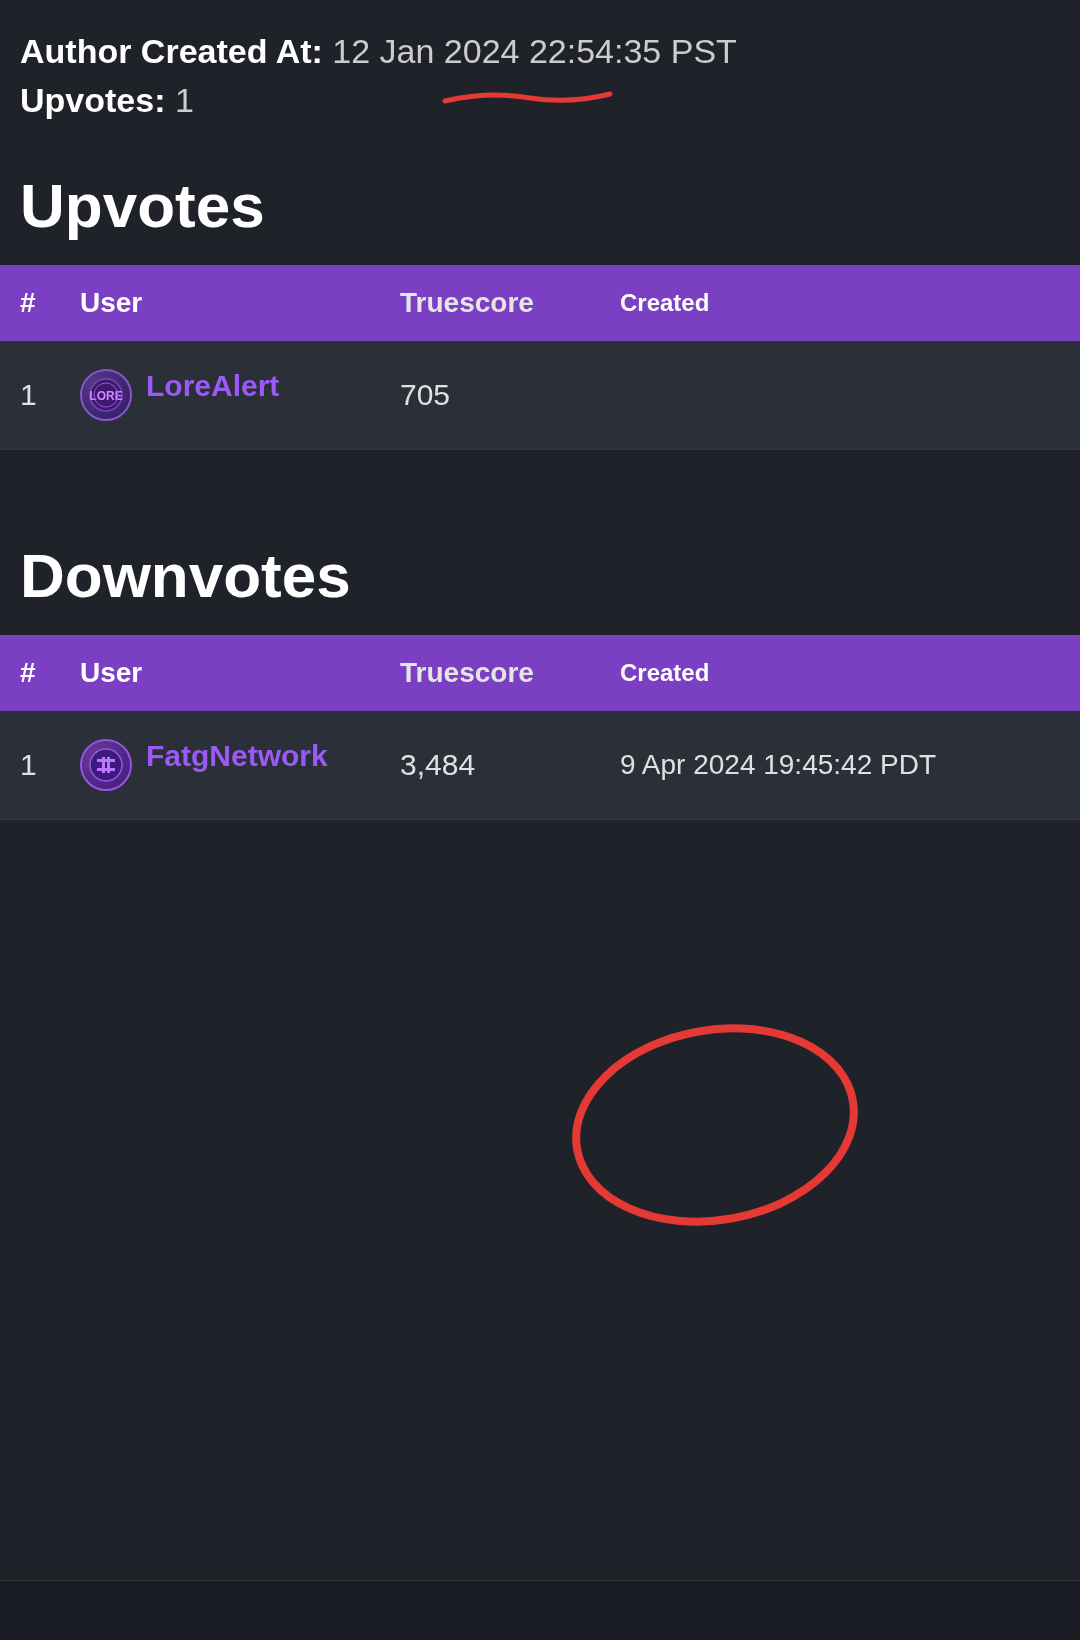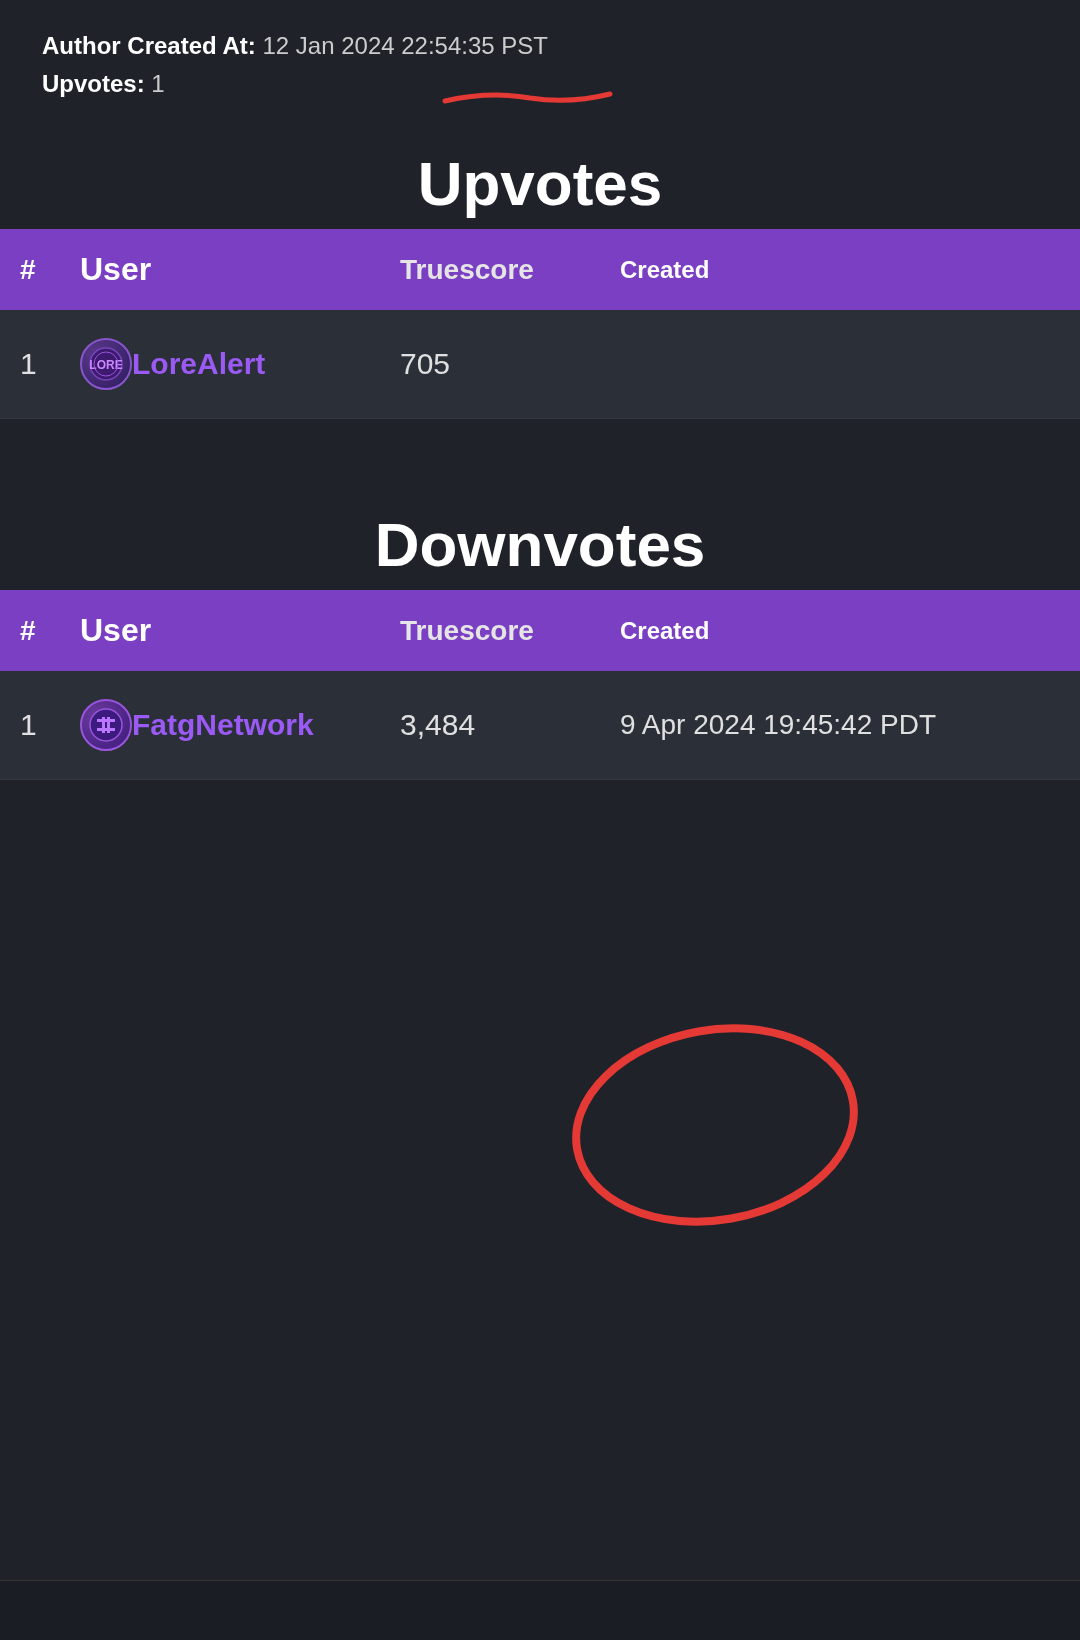--- a/index.html
+++ b/index.html
@@ -16,37 +16,35 @@
       min-height: 1640px;
       position: relative;
       overflow-x: hidden;
     }
 
     .meta-section {
       padding: 32px 20px 20px 20px;
     }
 
     .meta-row {
-      font-size: 24px;
+      font-size: 34px;
       margin-bottom: 10px;
       color: #cccccc;
-      margin-left: 22px;
     }
 
     .meta-row strong {
       font-weight: bold;
       color: #ffffff;
     }
 
     .section-title {
       font-size: 62px;
       font-weight: bold;
       color: #ffffff;
-      padding: 20px 20px 10px 20px;
-      text-align: center;
+      padding: 20px 20px 24px 20px;
     }
 
     .table-container {
       margin: 0 0 30px 0;
     }
 
     .table-header {
       background-color: #7b3fc4;
       display: flex;
       align-items: center;
@@ -56,21 +54,21 @@
 
     .col-num {
       width: 60px;
       font-size: 28px;
       font-weight: bold;
       color: #ffffff;
     }
 
     .col-user {
       width: 320px;
-      font-size: 32px;
+      font-size: 28px;
       font-weight: bold;
       color: #ffffff;
     }
 
     .col-truescore {
       width: 220px;
       font-size: 28px;
       font-weight: bold;
       color: #e5e5e5;
     }
@@ -96,21 +94,21 @@
 
     .row-num {
       width: 60px;
       font-size: 30px;
       color: #e0e0e0;
     }
 
     .row-user {
       width: 320px;
       display: flex;
-      align-items: center;
+      gap: 14px;
     }
 
     .user-avatar {
       width: 52px;
       height: 52px;
       border-radius: 50%;
       display: flex;
       align-items: center;
       justify-content: center;
       font-size: 22px;

